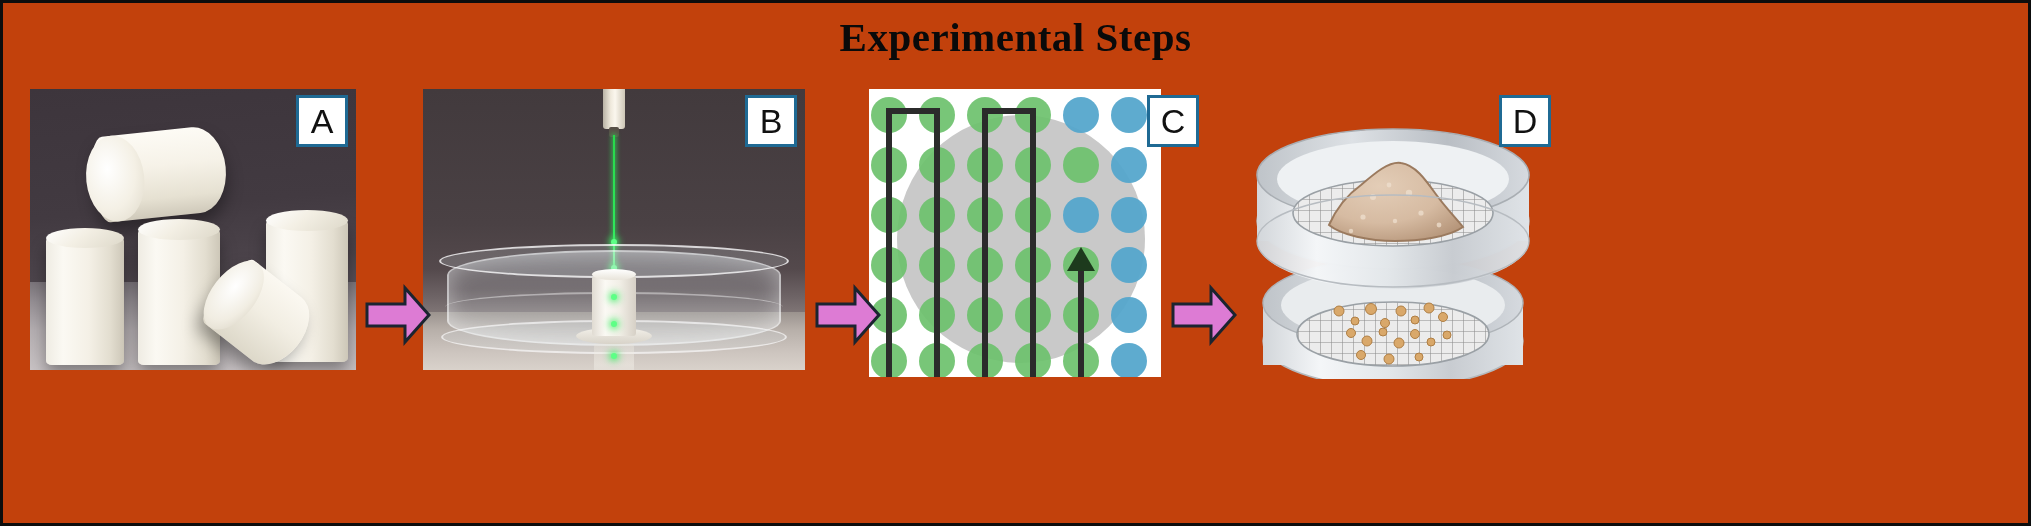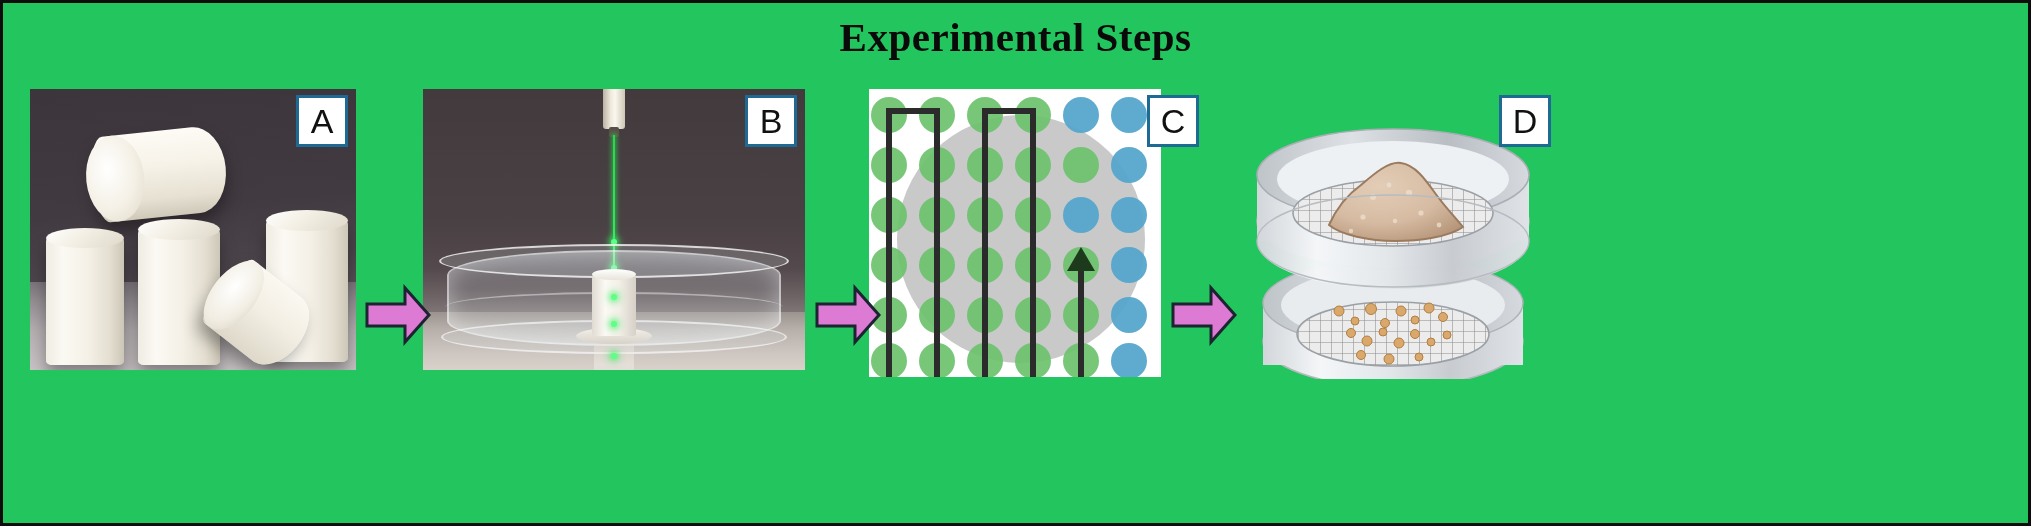--- a/index.html
+++ b/index.html
@@ -5,21 +5,21 @@
 <style>
   html,body{margin:0;padding:0;background:#ffffff;}
   body{
     font-family:"Liberation Sans", sans-serif;
     width:2031px;height:526px;overflow:hidden;
   }
   .figure{
     position:relative;
     width:2031px;height:526px;
     box-sizing:border-box;
-    background:#22c55e;
+    background:#c2410c;
     border:3px solid #0d0d0d;
   }
   .figure-title{
     position:absolute;left:0;top:10px;width:100%;
     text-align:center;
     font-family:"Liberation Serif", serif;
     font-weight:bold;
     font-size:41px;
     letter-spacing:0.5px;
     color:#0a0a0a;

